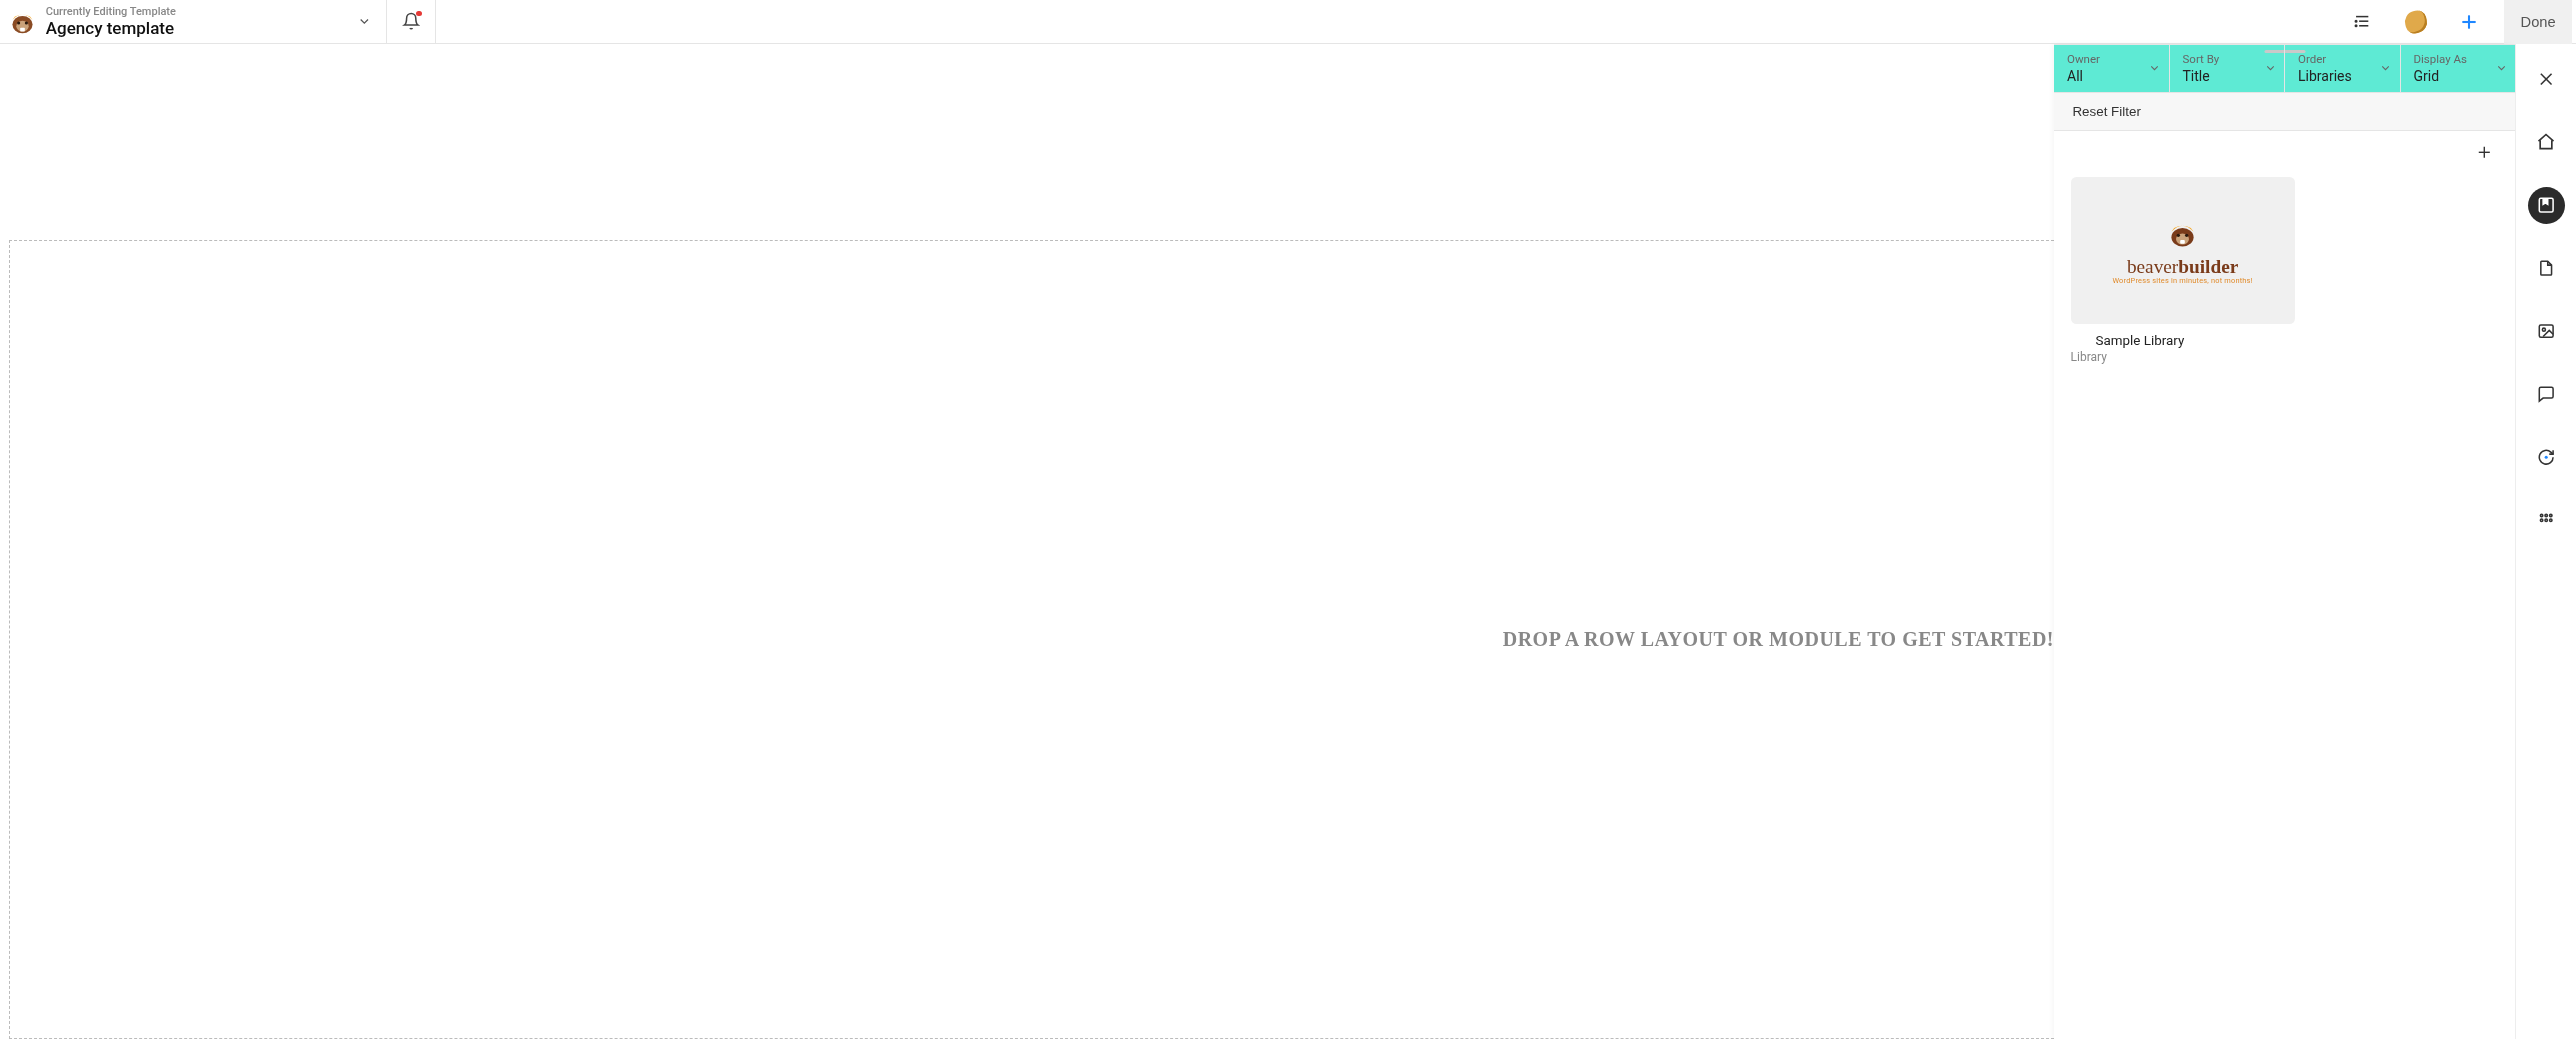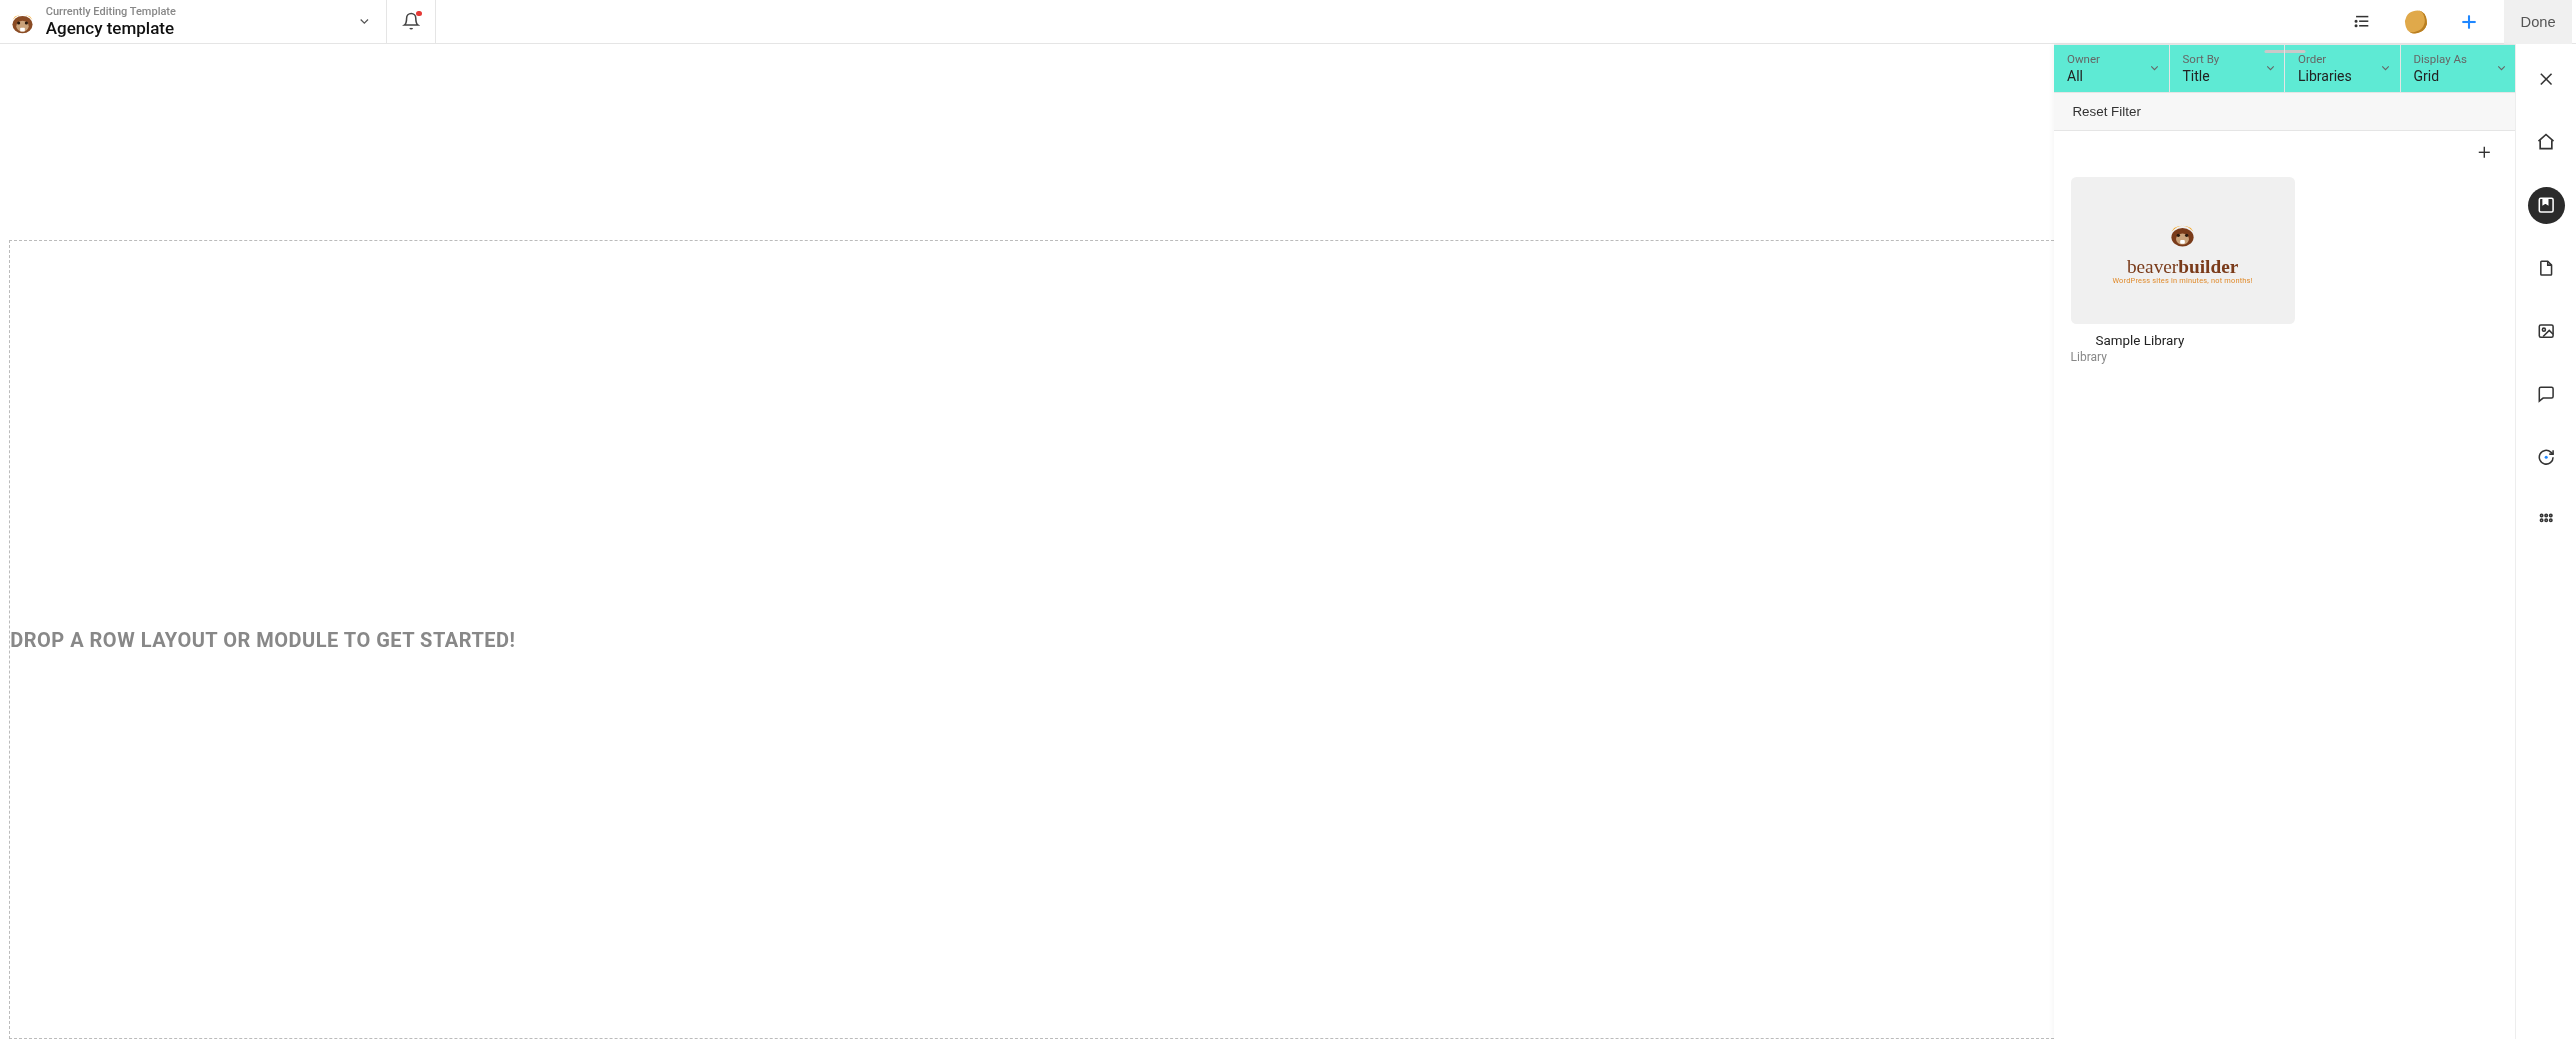--- a/index.html
+++ b/index.html
@@ -91,21 +91,21 @@
     color:#555;
     font-weight:400;
     line-height:1.45;
   }
   .drop-zone {
     position:absolute;
     left:9.2px; right:0; bottom:0;
     top: 196px;
     border:1.8px dashed #bbb;
     border-right:none;
-    display:flex; align-items:center; justify-content:flex-start;
+    display:flex; align-items:center; justify-content:flex-end;font-family:Liberation Serif, serif;
   }
   .drop-zone-label {
     font-size:20px; font-weight:700; color:#888; letter-spacing:0.5px;
   }
 
   
   .panel {
     width: 461px;
     border-left: none;
     background:#fff;

